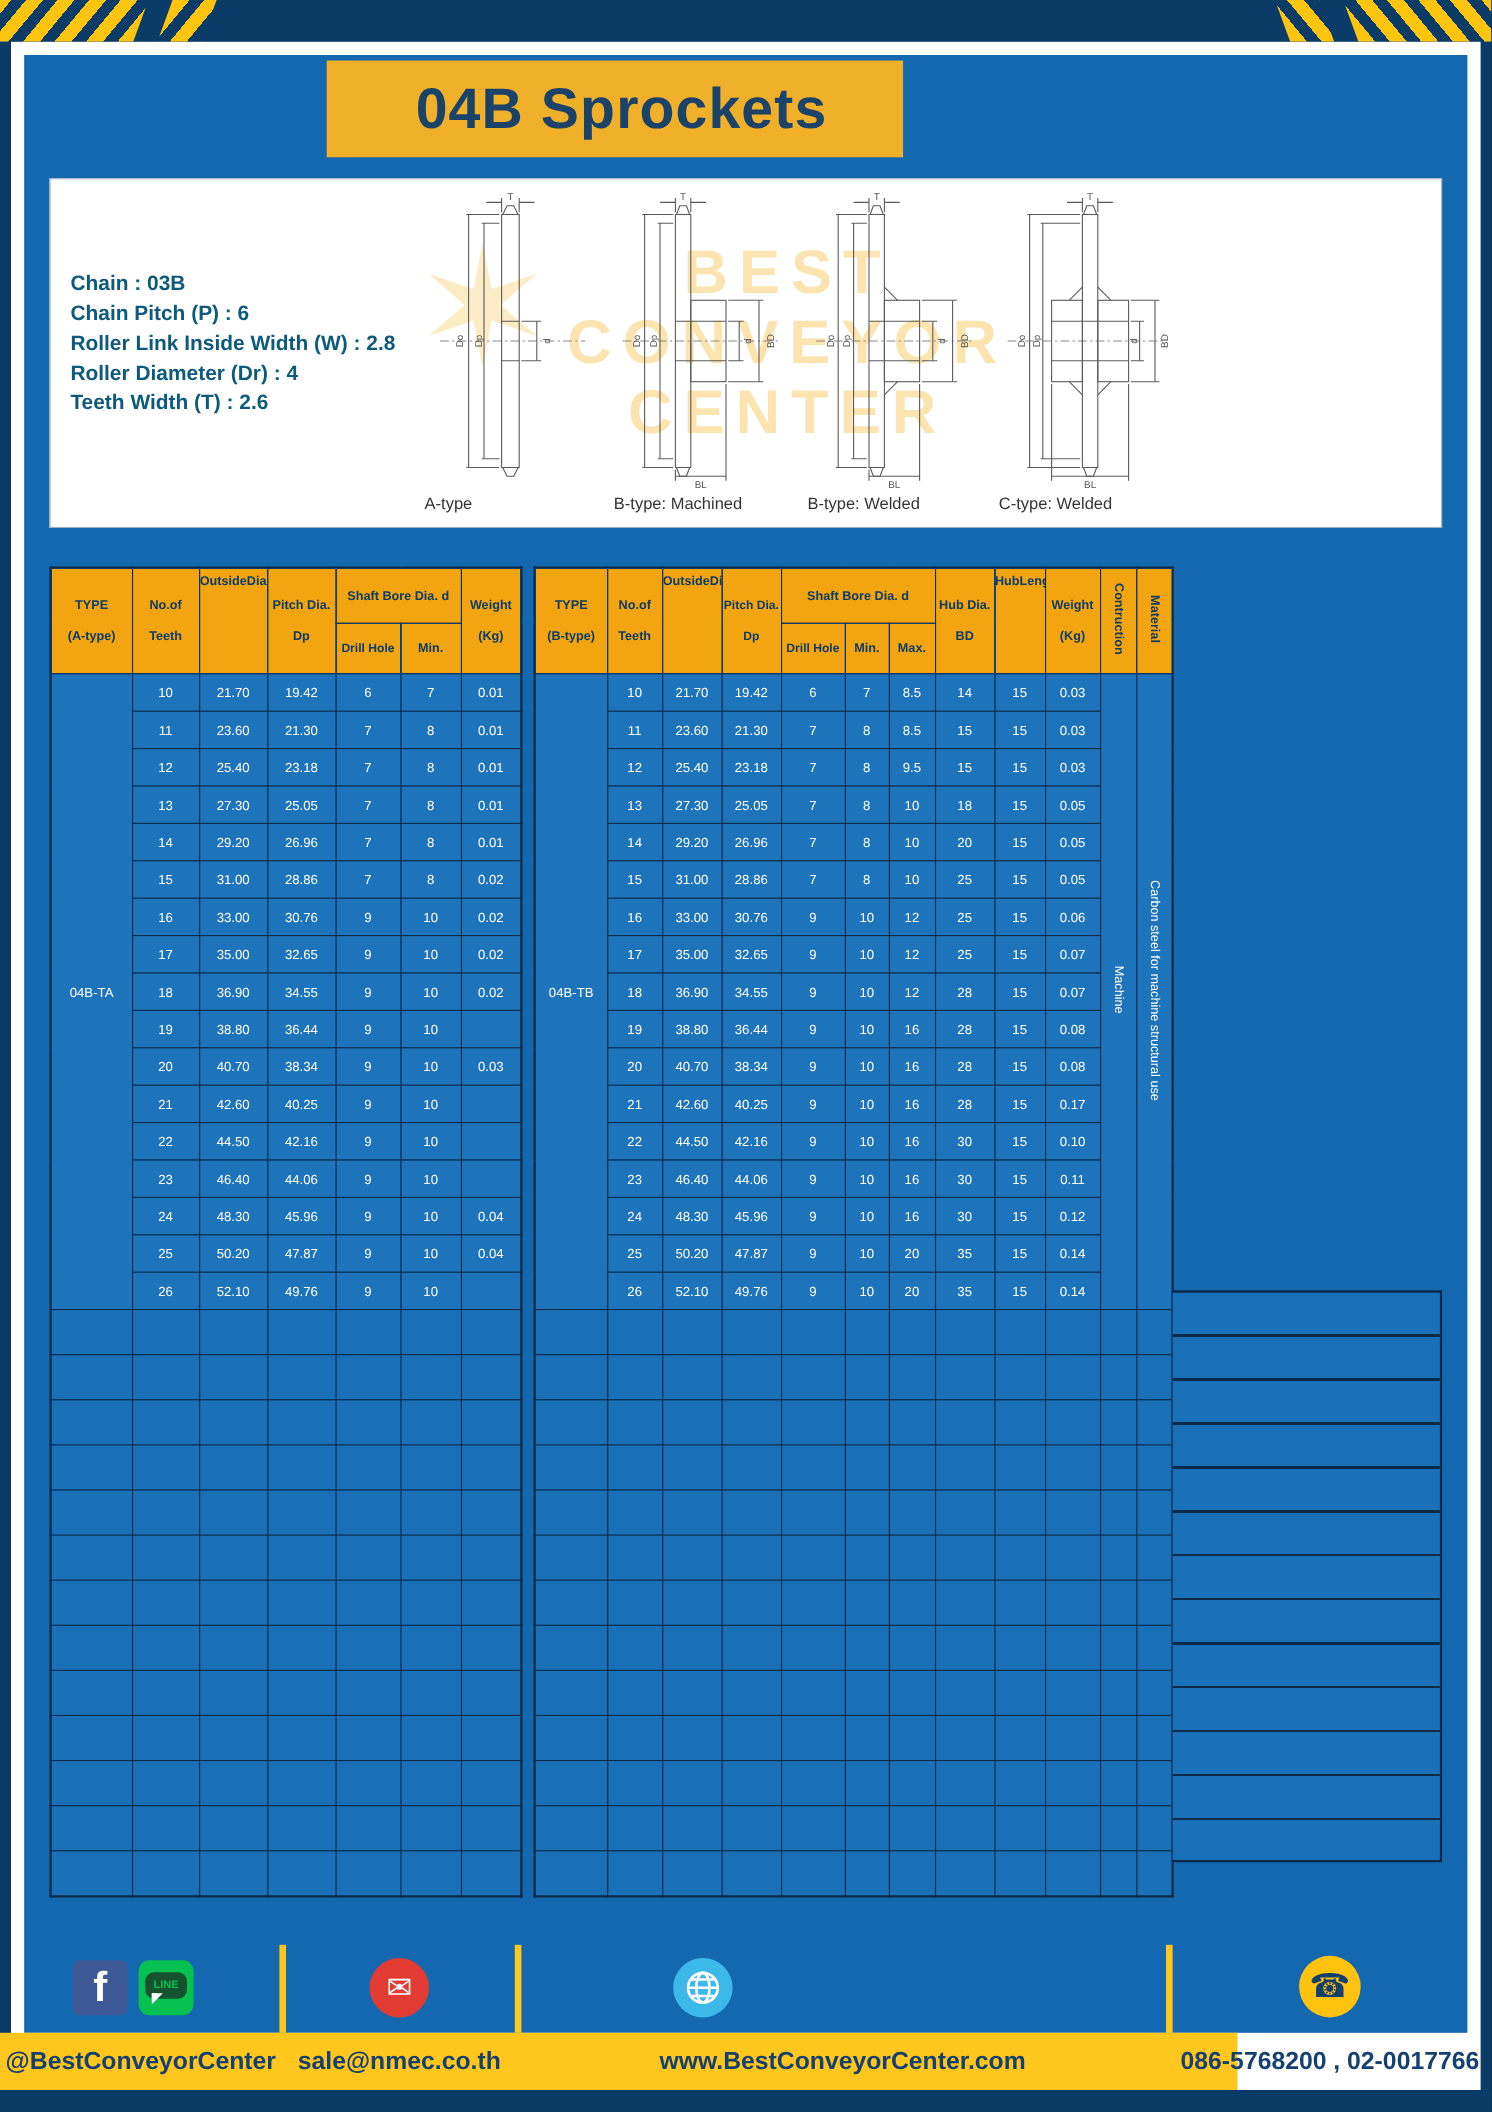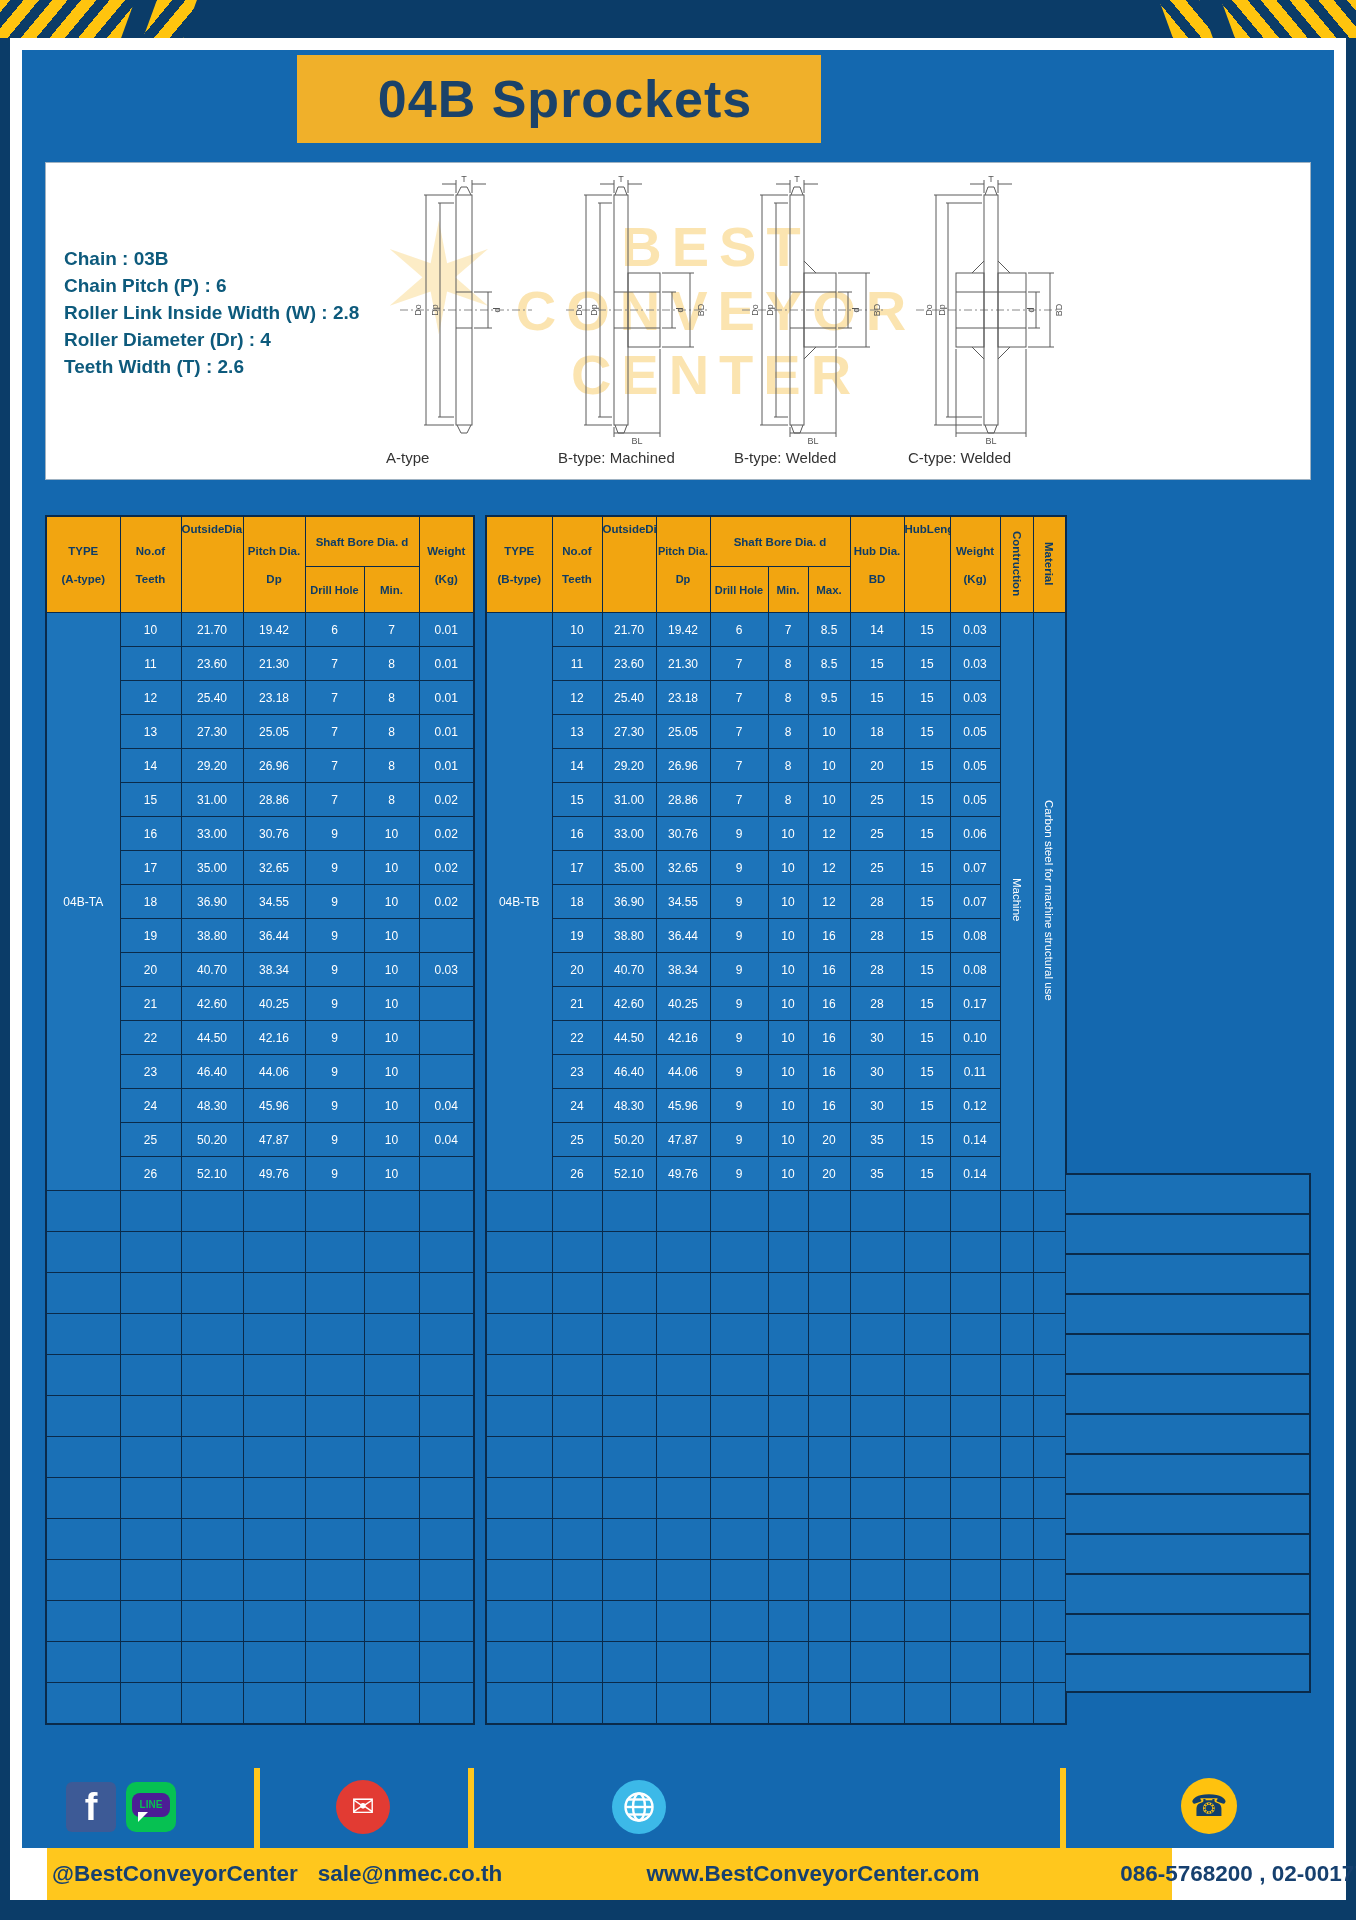--- a/index.html
+++ b/index.html
@@ -47,30 +47,30 @@
   #ext-grid { position:absolute; left:1065px; top:1173px; width:246px; height:520px;
               border:2px solid #0a2a4a; border-left:1px solid #0a2a4a; box-sizing:border-box;
               background:#1a70b6 repeating-linear-gradient(to bottom, transparent 0px, transparent 38px, #0a2a4a 38px, #0a2a4a 40px); }
 
   
   .footer { position:absolute; left:0; top:0; width:1356px; height:1920px; pointer-events:none; }
   .vdiv { position:absolute; top:1768px; width:6px; height:80px; background:#ffc71d; }
   .icon-fb { position:absolute; left:66px; top:1782px; width:50px; height:50px; background:#3d5a96; border-radius:6px;
              color:#fff; font-size:38px; font-weight:bold; text-align:center; line-height:50px; }
   .icon-line { position:absolute; left:126px; top:1782px; width:50px; height:50px; background:#06c152; border-radius:10px; }
-  .line-bubble { position:relative; margin:11px auto 0; width:38px; height:24px; background:#4c1d95; border-radius:8px;
+  .line-bubble { position:relative; margin:11px auto 0; width:38px; height:24px; background:#14532d; border-radius:8px;
                  text-align:center; line-height:24px; font-size:10px; font-weight:bold; color:#06c152; }
   .line-bubble::after { content:""; position:absolute; left:6px; bottom:-5px; border:5px solid transparent; border-top-color:#fff; border-left-color:#fff; }
   .icon-mail { position:absolute; left:336px; top:1780px; width:54px; height:54px; background:#e23b33; border-radius:50%;
                color:#fff; font-size:28px; text-align:center; line-height:54px; }
   .icon-globe { position:absolute; left:612px; top:1780px; width:54px; height:54px; background:#3cb9e8; border-radius:50%;
                 display:flex; align-items:center; justify-content:center; }
   .icon-phone { position:absolute; left:1181px; top:1778px; width:56px; height:56px; background:#ffc20e; border-radius:50%;
                 color:#123f6b; font-size:30px; text-align:center; line-height:56px; }
-  .band { position:absolute; left:0; top:1848px; width:1125px; height:52px; background:#ffc71d;margin-left:47px; }
+  .band { position:absolute; left:0; top:1848px; width:1125px; height:52px; background:#ffc71d; }
   .band-text { position:absolute; top:0; height:52px; line-height:52px; text-align:center;
                font-size:22.5px; font-weight:bold; color:#16406f; white-space:nowrap; }
   .bottom-strip { position:absolute; left:0; top:1900px; width:1356px; height:20px; background:#0b3c68; }
 </style>
 </head>
 <body>
 
 <div class="page">
 
   <div class="top-band">

